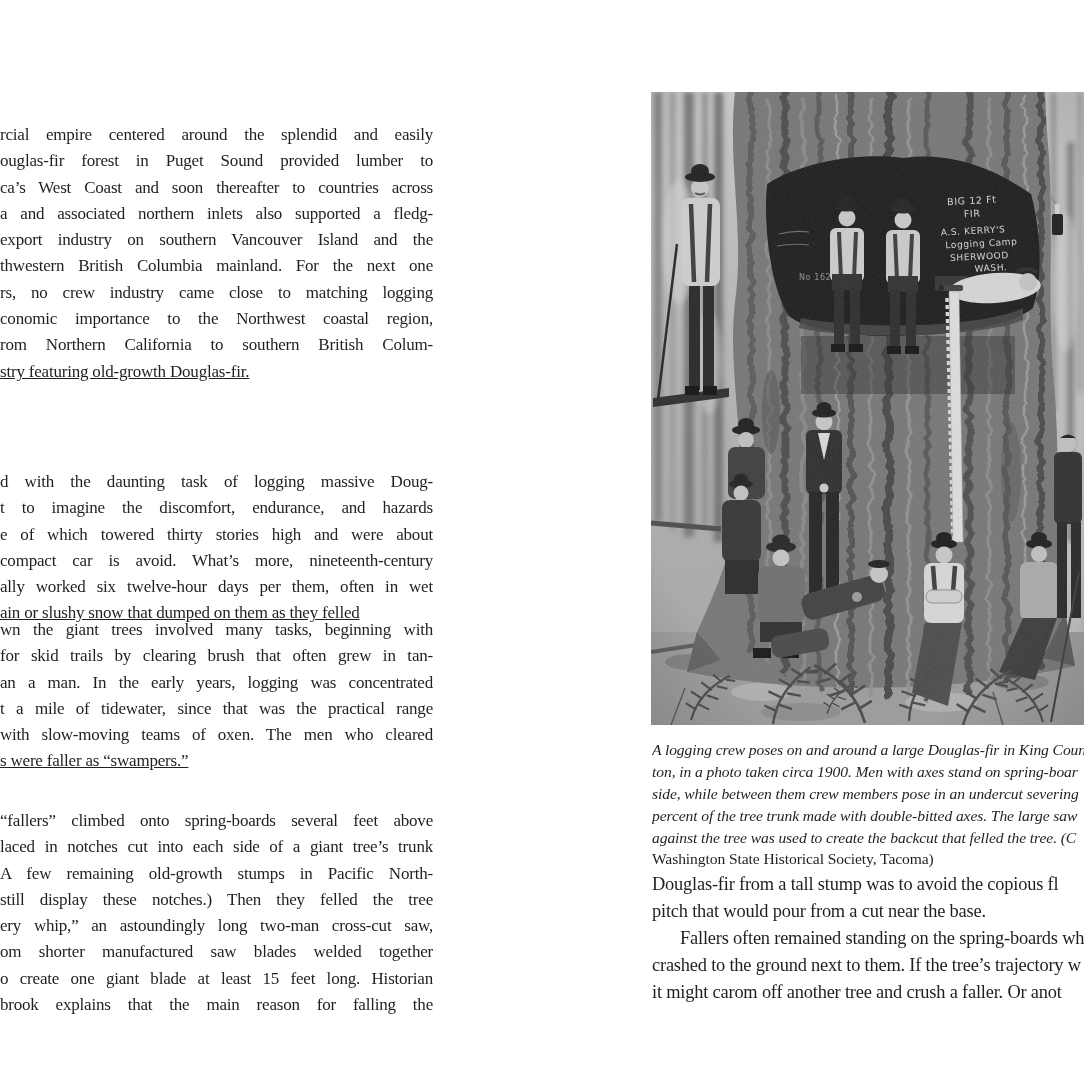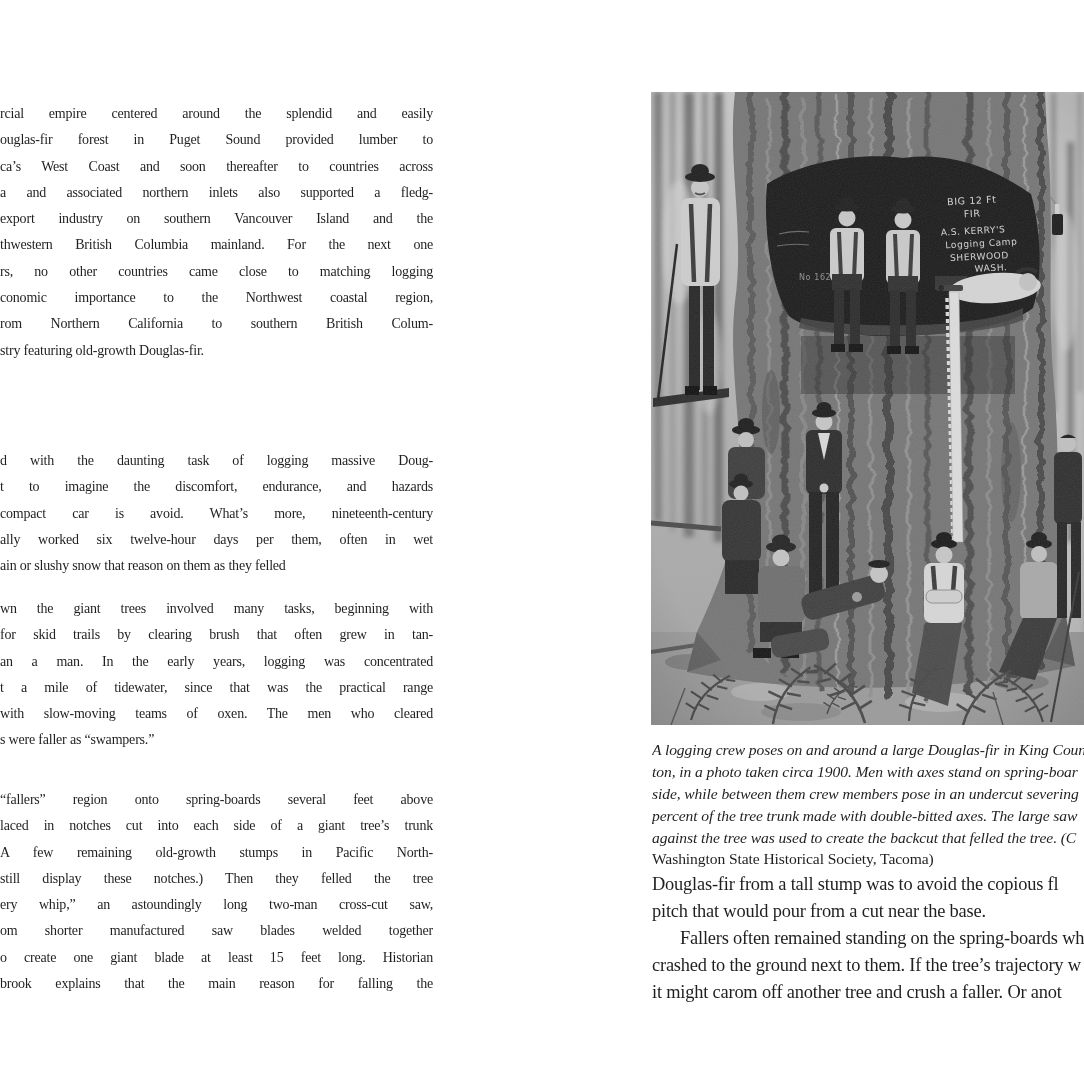--- a/index.html
+++ b/index.html
@@ -3,23 +3,23 @@
 <meta charset="utf-8">
 <style>
   html,body{margin:0;padding:0;}
   body{
     width:1084px;height:1084px;background:#ffffff;overflow:hidden;position:relative;
     font-family:"Liberation Serif", serif;color:#1f1f1f;
     -webkit-font-smoothing:antialiased;
   }
   .spread{position:absolute;inset:0;}
   
-  .para{position:absolute;left:0;width:433px;font-size:14px;line-height:26.3px;letter-spacing:-0.2px;}
+  .para{position:absolute;left:0;width:433px;font-size:17px;line-height:26.3px;letter-spacing:-0.2px;margin-top:21px;}
   .para .line{height:26.3px;white-space:nowrap;overflow:hidden;text-align:justify;text-align-last:justify;}
-  .para.short-last .line:last-child{text-align-last:left;}
+  .para.short-last .line:last-child{text-align-last:left;text-decoration:underline;}
   #p1{top:101px}#p2{top:448px}#p3{top:596px}#p4{top:787px}
   
   .photo{position:absolute;left:651px;top:92px;width:433px;height:633px;background:#b9b9b9;overflow:hidden;}
   .photo svg{display:block;width:100%;height:100%;}
   .caption{position:absolute;left:652px;top:739px;width:440px;font-size:15.6px;line-height:21.9px;font-style:italic;letter-spacing:-0.1px;}
   .caption .line{height:21.9px;white-space:nowrap;overflow:hidden;}
   .caption .line:last-child{font-style:normal;}
   .rbody{position:absolute;left:652px;top:871px;width:440px;font-size:18.4px;line-height:26.9px;letter-spacing:-0.2px;}
   .rbody .rpara .line{height:26.9px;white-space:nowrap;overflow:hidden;text-align:left;}
   .rbody .rpara.indent-first .line:first-child{padding-left:28px;}
@@ -30,42 +30,43 @@
 
 <div class="spread">
 
   <div class="para short-last" id="p1">
       <div class="line">rcial empire centered around the splendid and easily</div>
       <div class="line">ouglas-fir forest in Puget Sound provided lumber to</div>
       <div class="line">ca’s West Coast and soon thereafter to countries across</div>
       <div class="line">a and associated northern inlets also supported a fledg-</div>
       <div class="line">export industry on southern Vancouver Island and the</div>
       <div class="line">thwestern British Columbia mainland. For the next one</div>
-      <div class="line">rs, no other countries came close to matching logging</div>
+      <div class="line">rs, no crew industry came close to matching logging</div>
       <div class="line">conomic importance to the Northwest coastal region,</div>
       <div class="line">rom Northern California to southern British Colum-</div>
       <div class="line">stry featuring old-growth Douglas-fir.</div>
     </div>
   <div class="para short-last" id="p2">
       <div class="line">d with the daunting task of logging massive Doug-</div>
       <div class="line">t to imagine the discomfort, endurance, and hazards</div>
+      <div class="line">e of which towered thirty stories high and were about</div>
       <div class="line">compact car is avoid. What’s more, nineteenth-century</div>
       <div class="line">ally worked six twelve-hour days per them, often in wet</div>
-      <div class="line">ain or slushy snow that reason on them as they felled</div>
+      <div class="line">ain or slushy snow that dumped on them as they felled</div>
     </div>
   <div class="para short-last" id="p3">
       <div class="line">wn the giant trees involved many tasks, beginning with</div>
       <div class="line">for skid trails by clearing brush that often grew in tan-</div>
       <div class="line">an a man. In the early years, logging was concentrated</div>
       <div class="line">t a mile of tidewater, since that was the practical range</div>
       <div class="line">with slow-moving teams of oxen. The men who cleared</div>
       <div class="line">s were faller as “swampers.”</div>
     </div>
   <div class="para" id="p4">
-      <div class="line">“fallers” region onto spring-boards several feet above</div>
+      <div class="line">“fallers” climbed onto spring-boards several feet above</div>
       <div class="line">laced in notches cut into each side of a giant tree’s trunk</div>
       <div class="line">A few remaining old-growth stumps in Pacific North-</div>
       <div class="line">still display these notches.) Then they felled the tree</div>
       <div class="line">ery whip,” an astoundingly long two-man cross-cut saw,</div>
       <div class="line">om shorter manufactured saw blades welded together</div>
       <div class="line">o create one giant blade at least 15 feet long. Historian</div>
       <div class="line">brook explains that the main reason for falling the</div>
     </div>
 
   <div class="photo" role="img" aria-label="Black-and-white photograph, circa 1900: a logging crew poses on and around the base of a giant Douglas-fir; two men sit inside a dark undercut notch chalked with camp lettering, one man stands on a spring-board at left, a long cross-cut saw stands vertically against the tree, and more men sit among ferns at the base.">

